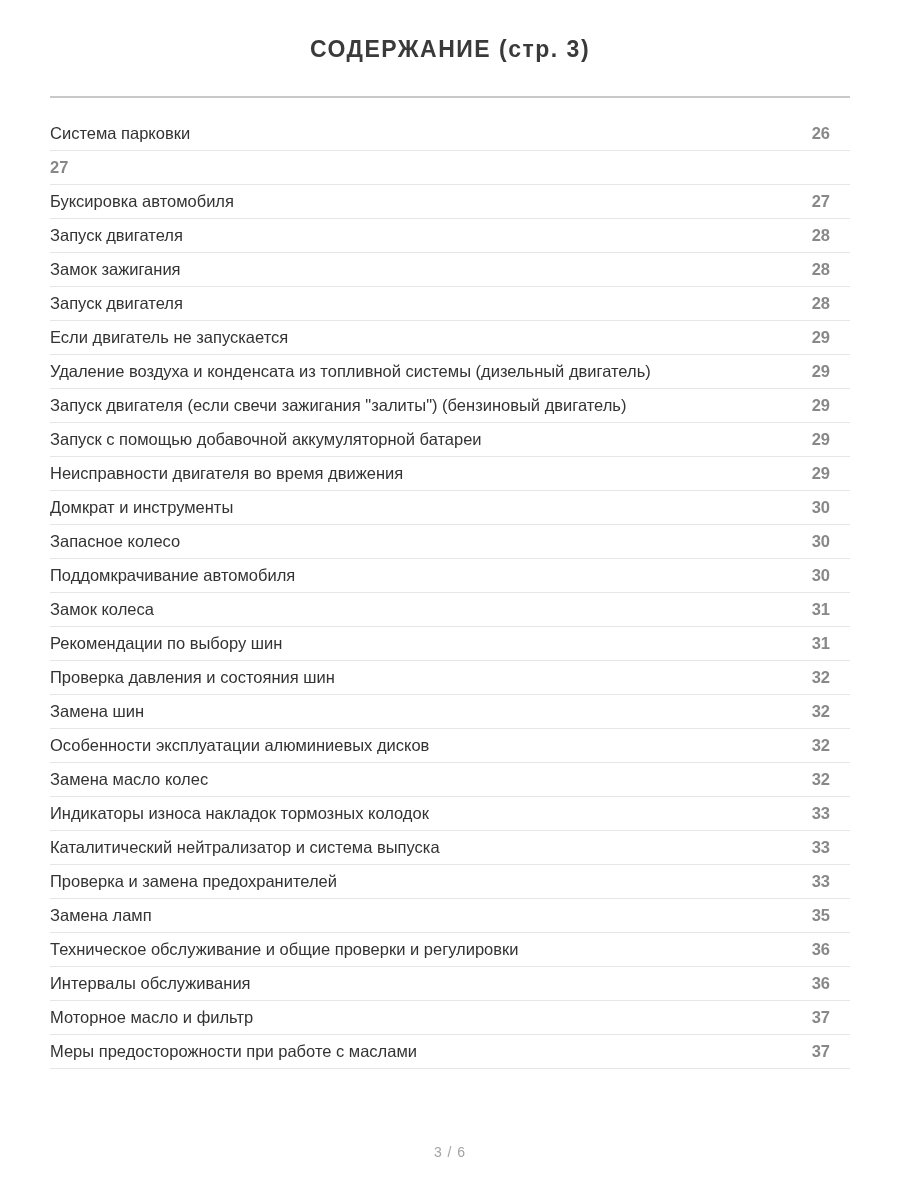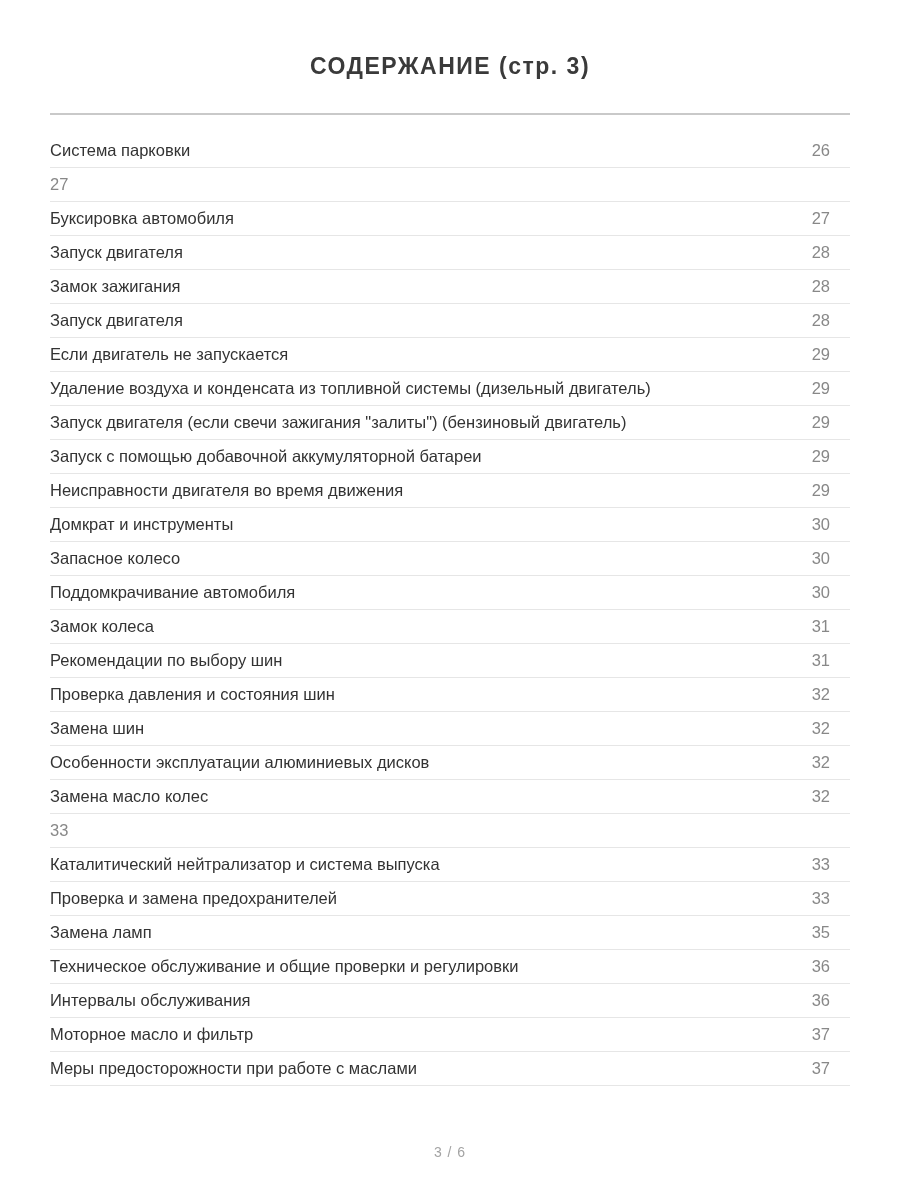--- a/index.html
+++ b/index.html
@@ -14,21 +14,21 @@
     margin: 0 auto;
     position: relative;
     overflow: hidden;
     font-family: "Liberation Sans", "DejaVu Sans", sans-serif;
     background: var(--background, #ffffff);
   }
 
   .page {
     width: 800px;
     margin: 0 auto;
-    padding-top: 53px;
+    padding-top: 36px;
   }
 
   .page-title {
     text-align: center;
     font-size: 23px;
     font-weight: bold;
     letter-spacing: 1.5px;
     color: var(--title, #3a3a3a);
     line-height: 1.2;
   }
@@ -57,20 +57,21 @@
     color: var(--entry_text, #333333);
     white-space: nowrap;
     overflow: hidden;
   }
 
   .toc-page {
     font-size: 16.5px;
     color: var(--page_number, #888888);
     padding-right: 20px;
     flex-shrink: 0;
+    font-weight: bold;
   }
 
   .footer {
     position: absolute;
     left: 0;
     right: 0;
     bottom: 40px;
     text-align: center;
     font-size: 14px;
     letter-spacing: 1px;
@@ -177,20 +178,21 @@
     <span class="toc-label">Особенности эксплуатации алюминиевых дисков</span>
     <span class="toc-page">32</span>
   </div>
 
   <div class="toc-row">
     <span class="toc-label">Замена масло колес</span>
     <span class="toc-page">32</span>
   </div>
 
   <div class="toc-row">
+    <span class="toc-label">Индикаторы износа накладок тормозных колодок</span>
     <span class="toc-page">33</span>
   </div>
 
   <div class="toc-row">
     <span class="toc-label">Каталитический нейтрализатор и система выпуска</span>
     <span class="toc-page">33</span>
   </div>
 
   <div class="toc-row">
     <span class="toc-label">Проверка и замена предохранителей</span>

